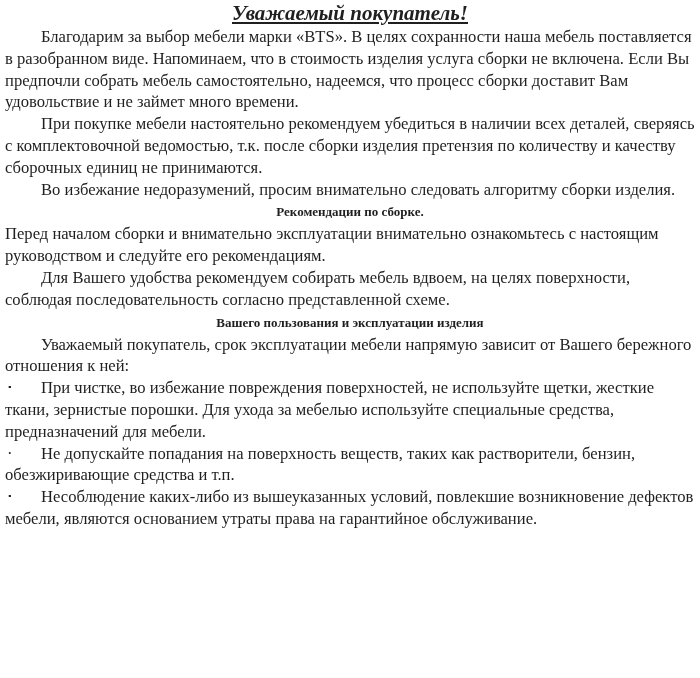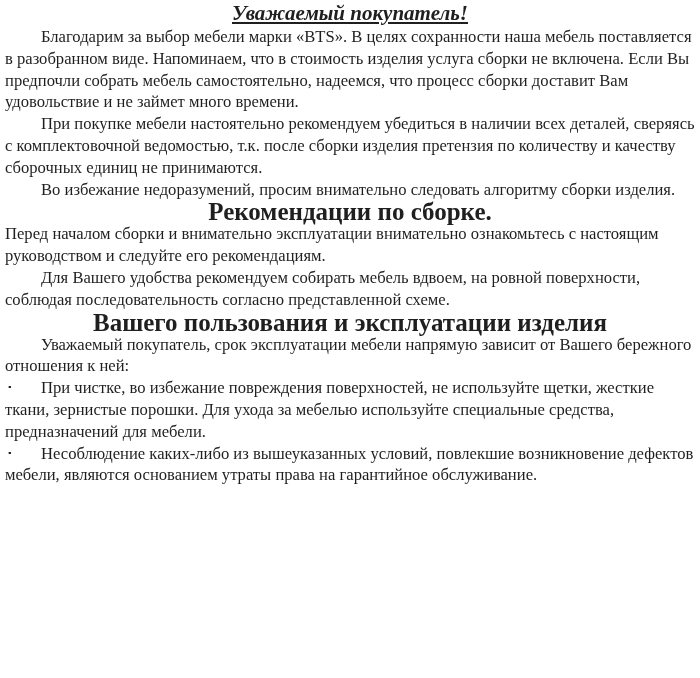--- a/index.html
+++ b/index.html
@@ -24,21 +24,21 @@
     margin-bottom: 1px;
   }
   p.para {
     font-size: 16.6px;
     line-height: 21.8px;
     text-align: left;
   }
   p.indent { text-indent: 36px; }
   h2.section-heading {
     text-align: center;
-    font-size: 25px;
+    font-size: 13px;
     font-weight: bold;
     line-height: 23px;
   }
   p.bullet {
     position: relative;
     font-size: 16.6px;
     line-height: 21.8px;
     text-indent: 36px;
   }
   p.bullet .marker {
@@ -53,25 +53,25 @@
 <body>
 
 <h1 class="doc-title">Уважаемый покупатель!</h1>
 
 <p class="para indent">Благодарим за выбор мебели марки «BTS». В целях сохранности наша мебель поставляется в разобранном виде. Напоминаем, что в стоимость изделия услуга сборки не включена. Если Вы предпочли собрать мебель самостоятельно, надеемся, что процесс сборки доставит Вам удовольствие и не займет много времени.</p>
 <p class="para indent">При покупке мебели настоятельно рекомендуем убедиться в наличии всех деталей, сверяясь с комплектовочной ведомостью, т.к. после сборки изделия претензия по количеству и качеству сборочных единиц не принимаются.</p>
 <p class="para indent">Во избежание недоразумений, просим внимательно следовать алгоритму сборки изделия.</p>
 
 <h2 class="section-heading">Рекомендации по сборке.</h2>
 <p class="para">Перед началом сборки и внимательно эксплуатации внимательно ознакомьтесь с настоящим руководством и следуйте его рекомендациям.</p>
-<p class="para indent">Для Вашего удобства рекомендуем собирать мебель вдвоем, на ровной поверхности, соблюдая последовательность согласно представленной схеме.</p>
+<p class="para indent">Для Вашего удобства рекомендуем собирать мебель вдвоем, на целях поверхности, соблюдая последовательность согласно представленной схеме.</p>
 
 <h2 class="section-heading">Вашего пользования и эксплуатации изделия</h2>
 <p class="para indent">Уважаемый покупатель, срок эксплуатации мебели напрямую зависит от Вашего бережного отношения к ней:</p>
 
 <p class="bullet"><span class="marker">·</span></p>
 <p class="bullet"><span class="marker">·</span></p>
 <p class="bullet"><span class="marker">·</span></p>
 <p class="bullet"><span class="marker">·</span><span>При чистке, во избежание повреждения поверхностей, не используйте щетки, жесткие ткани, зернистые порошки. Для ухода за мебелью используйте специальные средства, предназначений для мебели.</span></p>
-<p class="bullet"><span class="marker">·</span></p>
+<p class="bullet"><span class="marker">·</span><span>Не допускайте попадания на поверхность веществ, таких как растворители, бензин, обезжиривающие средства и т.п.</span></p>
 <p class="bullet"><span class="marker">·</span></p>
 <p class="bullet"><span class="marker">·</span></p>
 <p class="bullet"><span class="marker">·</span><span>Несоблюдение каких-либо из вышеуказанных условий, повлекшие возникновение дефектов мебели, являются основанием утраты права на гарантийное обслуживание.</span></p>
 
 </body></html>

